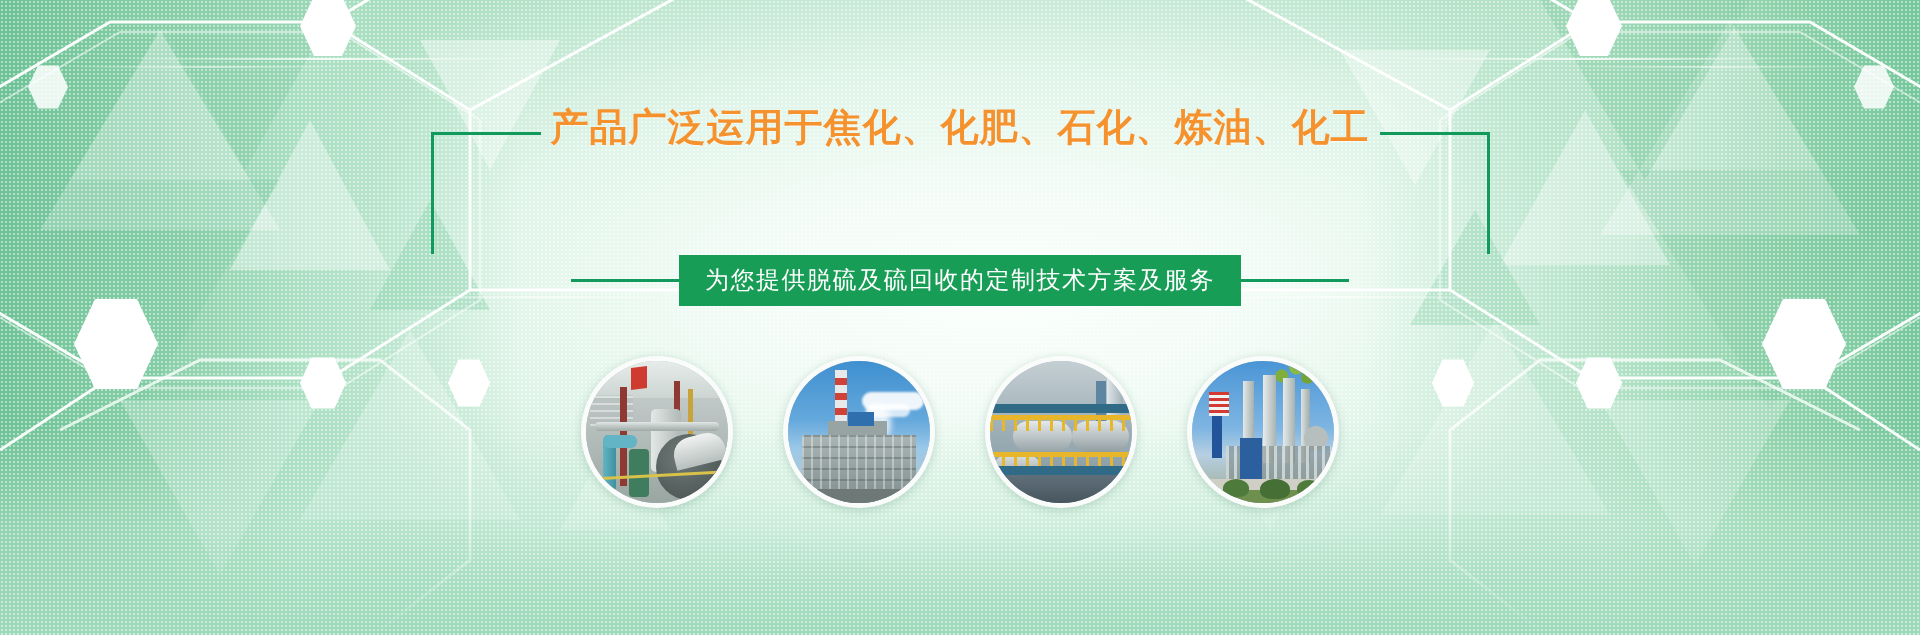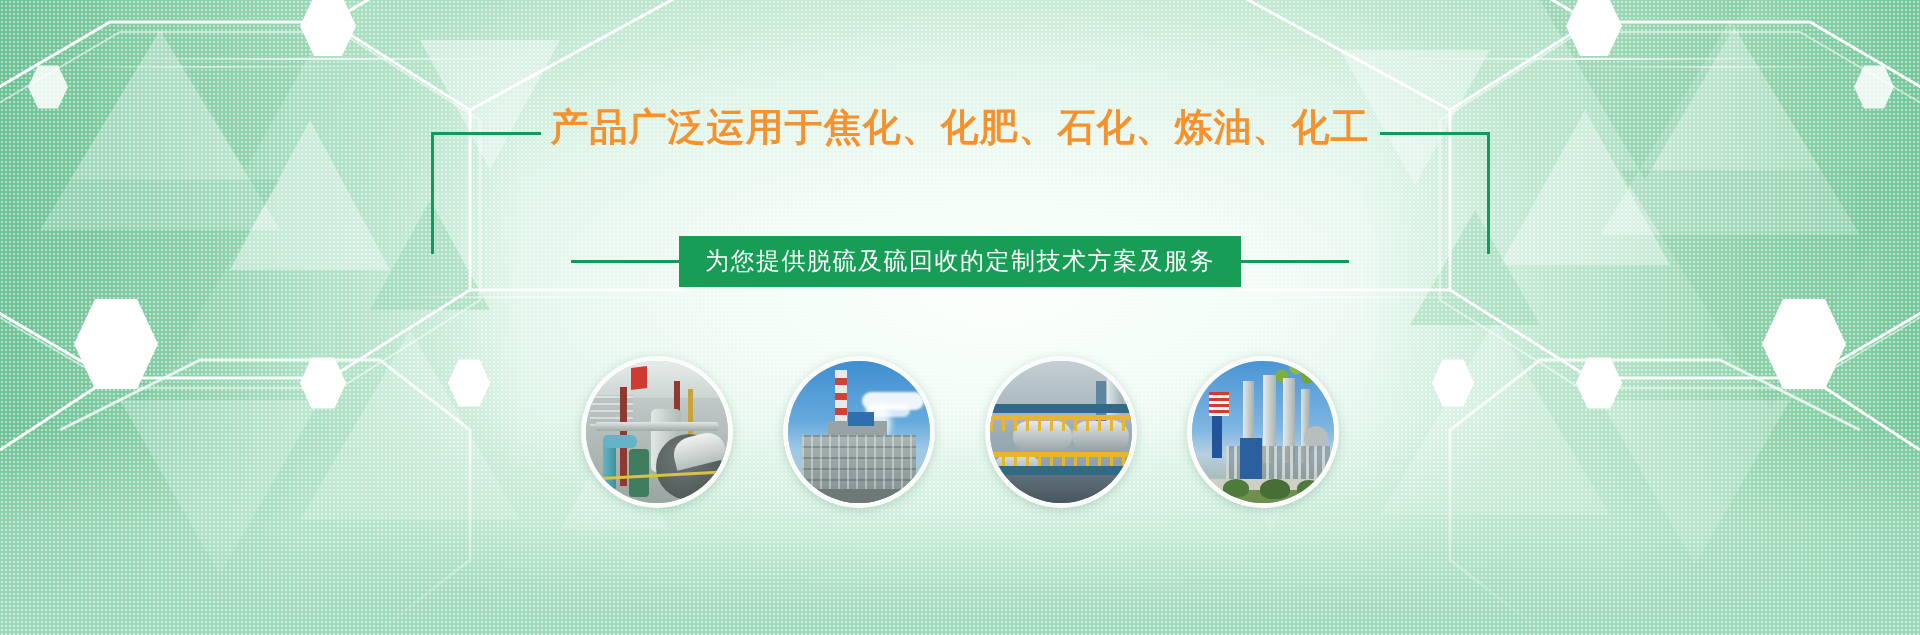--- a/index.html
+++ b/index.html
@@ -88,21 +88,21 @@
     font-size:38px;
     line-height:46px;
     letter-spacing:1px;
     padding:0 10px;
     text-shadow:0 1px 0 rgba(255,255,255,.5);
   }
   .headline .l1{display:block;white-space:nowrap;}
   .headline .l2{display:block;white-space:nowrap;}
 
   .subbar-wrap{
-    position:absolute;left:0;right:0;top:236px;
+    position:absolute;left:0;right:0;top:255px;
     display:flex;align-items:center;justify-content:center;
   }
   .subrule{height:3px;background:#119a5b;width:108px;flex:0 0 auto;}
   .subbar{
     background:#189d56;
     color:#ffffff;
     font-size:24px;
     line-height:24px;
     letter-spacing:1.5px;
     padding:13px 26px 14px;

